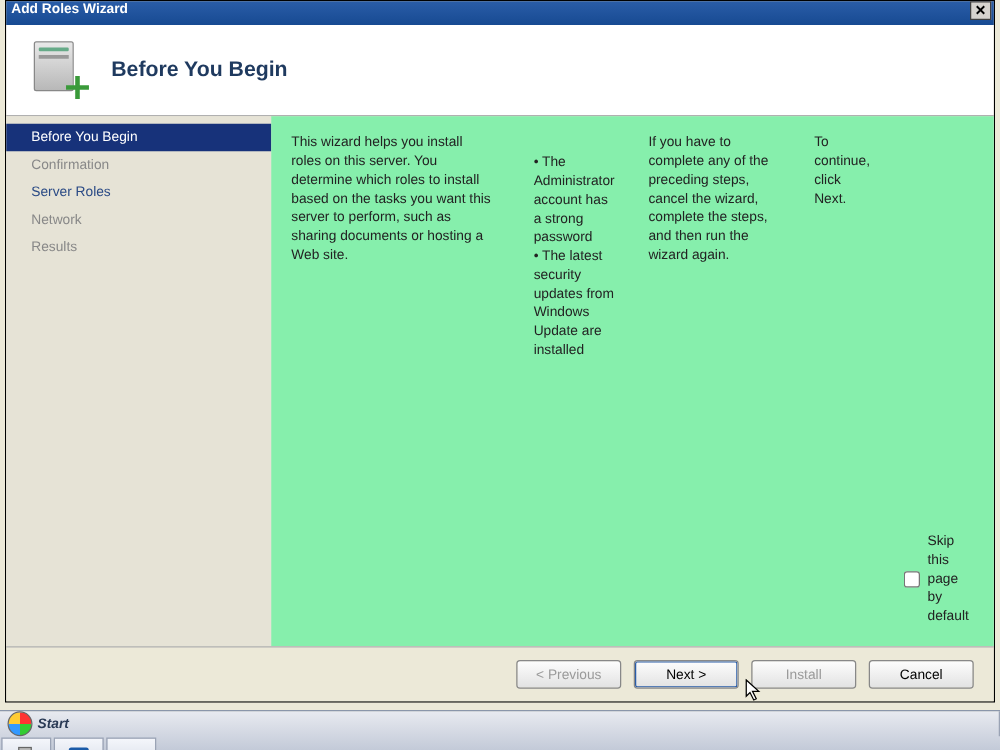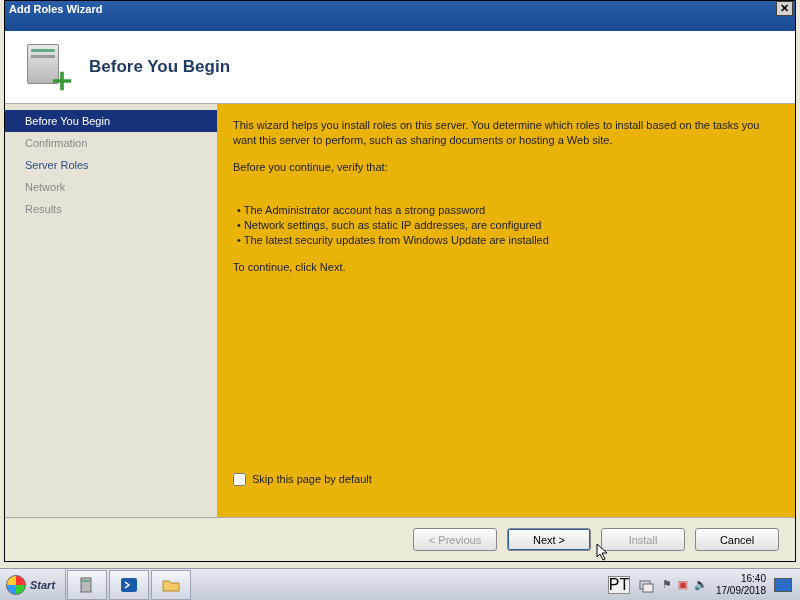--- a/index.html
+++ b/index.html
@@ -15,25 +15,24 @@
   .window {
     position: absolute;
     left: 4px; top: 0;
     width: 792px; height: 562px;
     background: #ece9d8;
     border: 1px solid #000;
     display: flex;
     flex-direction: column;
   }
   .titlebar {
-    height: 30px;
+    height: 19px;
     background: linear-gradient(#2a5da8,#174a92);
     color: #fff;
     display: flex;
-    align-items: center;
     justify-content: space-between;
     padding: 0 2px 15px 4px;
     font-weight: bold;
     font-size: 11px;
   }
   .titlebar-close {
     width: 17px; height: 15px;
     background: #d6d3ce;
     border: 1px solid #404040;
     display: flex; align-items: center; justify-content: center;
@@ -98,33 +97,33 @@
     cursor: pointer;
     line-height: 16px;
   }
   .sidebar-item.selected {
     background: #17327a;
     color: #fff;
   }
   .sidebar-item.dim { color: #888; }
   .content {
     flex: 1;
-    background: #eab308;
+    background: #86efac;
     padding: 14px 20px 8px 16px;
     display: flex;
-    flex-direction: column;
     color: #222;
     line-height: 15px;
+    gap: 27px;
   }
   .content p { margin-bottom: 12px; }
   .bullets { margin: 16px 0 12px 4px; }
   .bullets div::before { content:"• "; }
   .skip {
     margin-top: auto;
-    margin-bottom: 22px;
+    margin-bottom: 8px;
     display: flex;
     align-items: center;
     gap: 6px;
   }
   .skip input { width:13px; height:13px; }
   .footer {
     border-top: 1px solid #b0b0b0;
     padding: 10px 16px;
     display: flex;
     justify-content: flex-end;
@@ -147,20 +146,21 @@
     pointer-events:none;
   }
   .taskbar {
     position: absolute;
     left: 0; bottom: 0; width: 800px;
     height: 32px;
     background: linear-gradient(#e8eaf0,#c3cad8);
     border-top: 1px solid #8a96aa;
     display: flex;
     align-items: stretch;
+    flex-direction: column;
   }
   .start-btn {
     display:flex; align-items:center; gap:4px;
     padding: 0 10px 0 6px;
     border-right: 1px solid #9aa3b5;
     cursor:pointer;
   }
   .orb {
     width:20px; height:20px; border-radius:50%;
     background: conic-gradient(#f33 0 25%, #3c3 25% 50%, #39f 50% 75%, #fc3 75% 100%);
@@ -223,26 +223,25 @@
     <div class="sidebar">
       <div class="sidebar-item selected"><span>Before You Begin</span></div>
       <div class="sidebar-item dim"><span>Confirmation</span></div>
       <div class="sidebar-item"><span>Server Roles</span></div>
       <div class="sidebar-item dim"><span>Network</span></div>
       <div class="sidebar-item dim"><span>Results</span></div>
     </div>
 
     <div class="content">
       <p>This wizard helps you install roles on this server. You determine which roles to install based on the tasks you want this server to perform, such as sharing documents or hosting a Web site.</p>
-      <p>Before you continue, verify that:</p>
       <div class="bullets">
         <div>The Administrator account has a strong password</div>
-        <div>Network settings, such as static IP addresses, are configured</div>
         <div>The latest security updates from Windows Update are installed</div>
       </div>
+      <p>If you have to complete any of the preceding steps, cancel the wizard, complete the steps, and then run the wizard again.</p>
       <p>To continue, click Next.</p>
 
       <label class="skip">
         <input type="checkbox" style="">
         <span>Skip this page by default</span>
       </label>
     </div>
   </div>
 
   <div class="footer">

